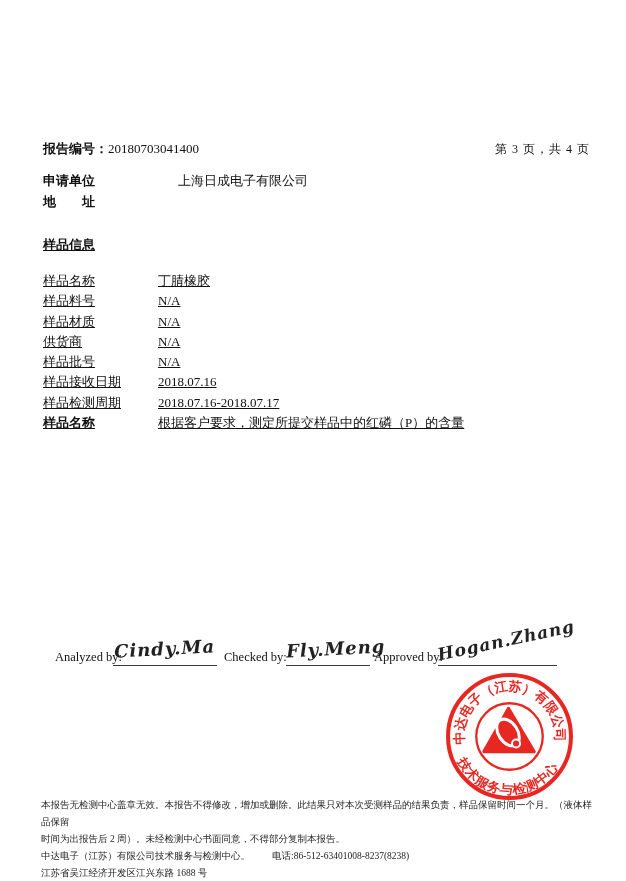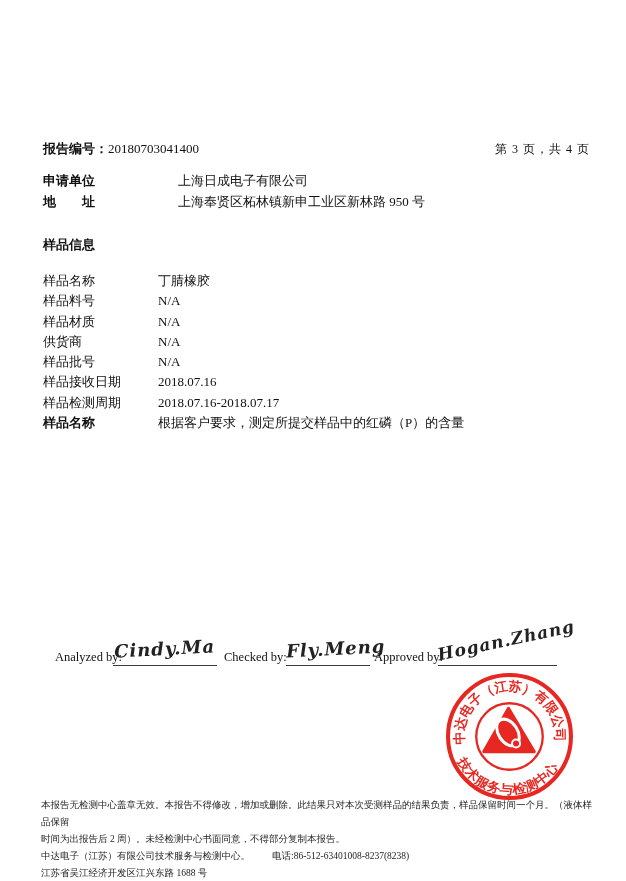--- a/index.html
+++ b/index.html
@@ -15,21 +15,21 @@
   .meta-row { position: absolute; top: 140px; left: 43px; right: 36px;
               display: flex; justify-content: space-between; align-items: baseline;
               font-size: 13px; }
   .meta-row .lbl-b { font-weight: bold; }
   .page-indicator { font-size: 12px; letter-spacing: 1px; }
 
   .applicant { position: absolute; top: 172px; left: 43px; right: 36px; font-size: 13px; }
   .applicant .arow { display: flex; height: 21px; align-items: flex-start; gap: 20px; }
   .applicant .alabel { width: 115px; flex: none; font-weight: bold; white-space: pre; }
 
-  .sample { position: absolute; top: 236px; left: 43px; right: 36px; font-size: 13px; }
+  .sample { position: absolute; top: 236px; left: 43px; right: 36px; font-size: 13px; text-decoration: underline; }
   .sample .heading { font-weight: bold; height: 20px; }
   .sample .srows { margin-top: 16px; }
   .sample .srow { display: flex; height: 20.3px; align-items: baseline; }
   .sample .slabel { width: 115px; flex: none; }
   .sample .srow.bold-row .slabel { font-weight: bold; }
 
   .signatures { position: absolute; top: 628px; left: 12px; right: 0; height: 60px; }
   .sig-label { position: absolute; font-size: 12.5px; top: 22px; }
   .sig-line { position: absolute; border-bottom: 1.3px solid #3a3a3a; height: 28px; top: 10px;
               text-align: center; }
@@ -58,21 +58,20 @@
     <div class="page-indicator">第 3 页，共 4 页</div>
   </div>
 
   <div class="applicant">
     <div class="arow">
       <span class="alabel">申请单位</span>
       <span>上海日成电子有限公司</span>
     </div>
     <div class="arow">
       <span class="alabel">地　　址</span>
-      <span>上海奉贤区柘林镇新申工业区新林路 950 号</span>
     </div>
   </div>
 
   <div class="sample">
     <div class="heading">样品信息</div>
     <div class="srows">
       <div class="srow">
         <span class="slabel">样品名称</span>
         <span class="sval">丁腈橡胶</span>
       </div>

